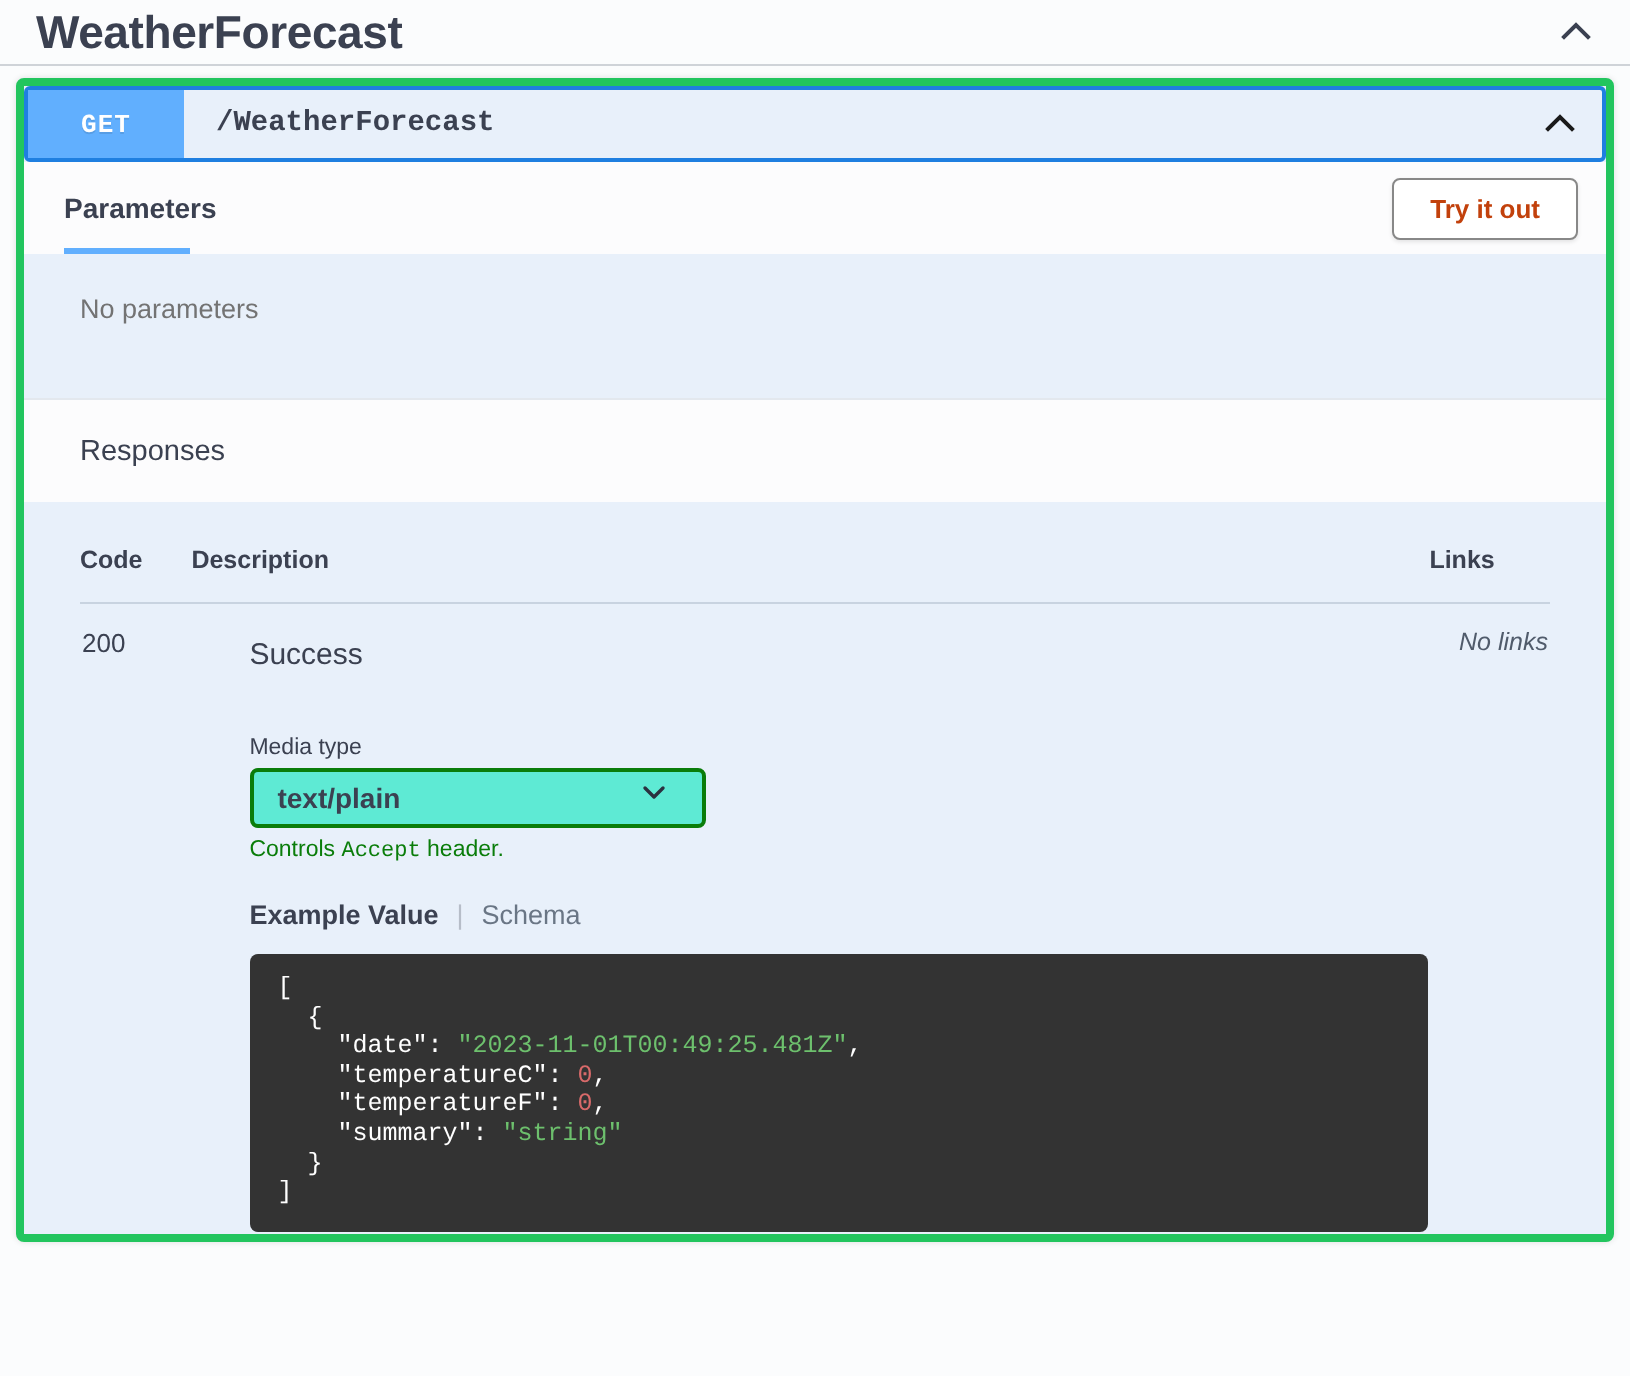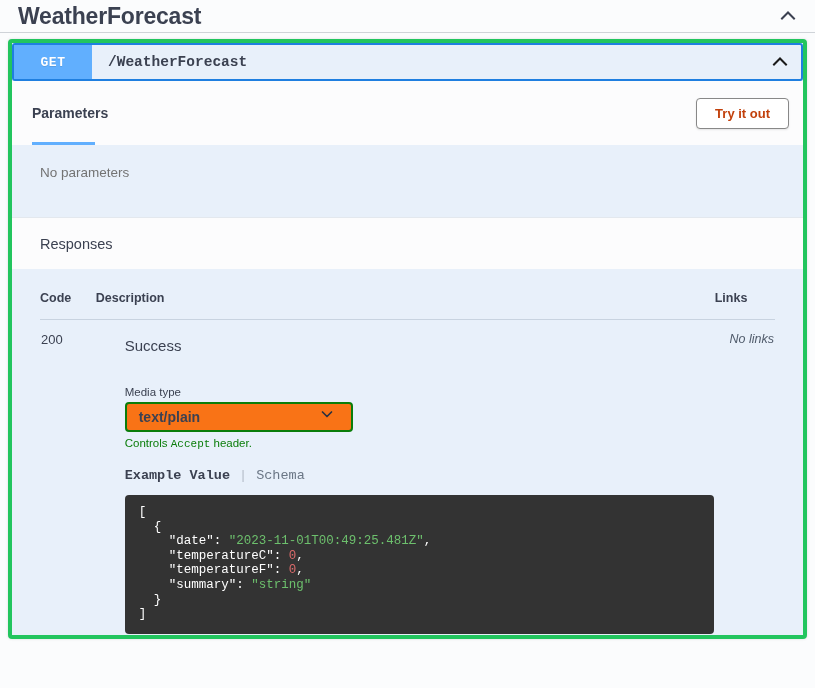--- a/index.html
+++ b/index.html
@@ -105,21 +105,21 @@
   .op-body {
     background: #e8f0fa;
   }
 
   
   .tabbar {
     position: relative;
     background: #fcfcfd;
     display: flex;
     align-items: center;
-    height: 64px;
+    height: 46px;
     padding: 0 14px 0 20px;
     box-sizing: border-box;
   }
   .tab-params {
     font-size: 14px;
     font-weight: bold;
     color: #3b4151;
     position: relative;
     padding: 12px 0 13px 0;
     cursor: pointer;
@@ -221,21 +221,21 @@
     margin-top: 32px;
   }
   .media-select {
     margin-left: 28px;
     margin-top: 4px;
     width: 228px;
     height: 30px;
     box-sizing: border-box;
     border: 2px solid #0a7d0a;
     border-radius: 4px;
-    background: #f97316;
+    background: #5eead4;
     display: flex;
     align-items: center;
     padding: 0 10px 0 12px;
     cursor: pointer;
   }
   .media-value {
     flex: 1 1 auto;
     font-size: 14px;
     font-weight: bold;
     color: #3b4151;
@@ -250,21 +250,20 @@
     font-family: "Liberation Mono", monospace;
     font-size: 11px;
   }
 
   .ex-tabs {
     padding-left: 28px;
     margin-top: 18px;
     display: flex;
     align-items: flex-start;
     font-size: 13.5px;
-    font-family: Liberation Mono, monospace;
   }
   .ex-active {
     font-weight: bold;
     color: #3b4151;
     cursor: pointer;
   }
   .ex-sep {
     color: #b6bdc8;
     margin: 0 9px;
   }

